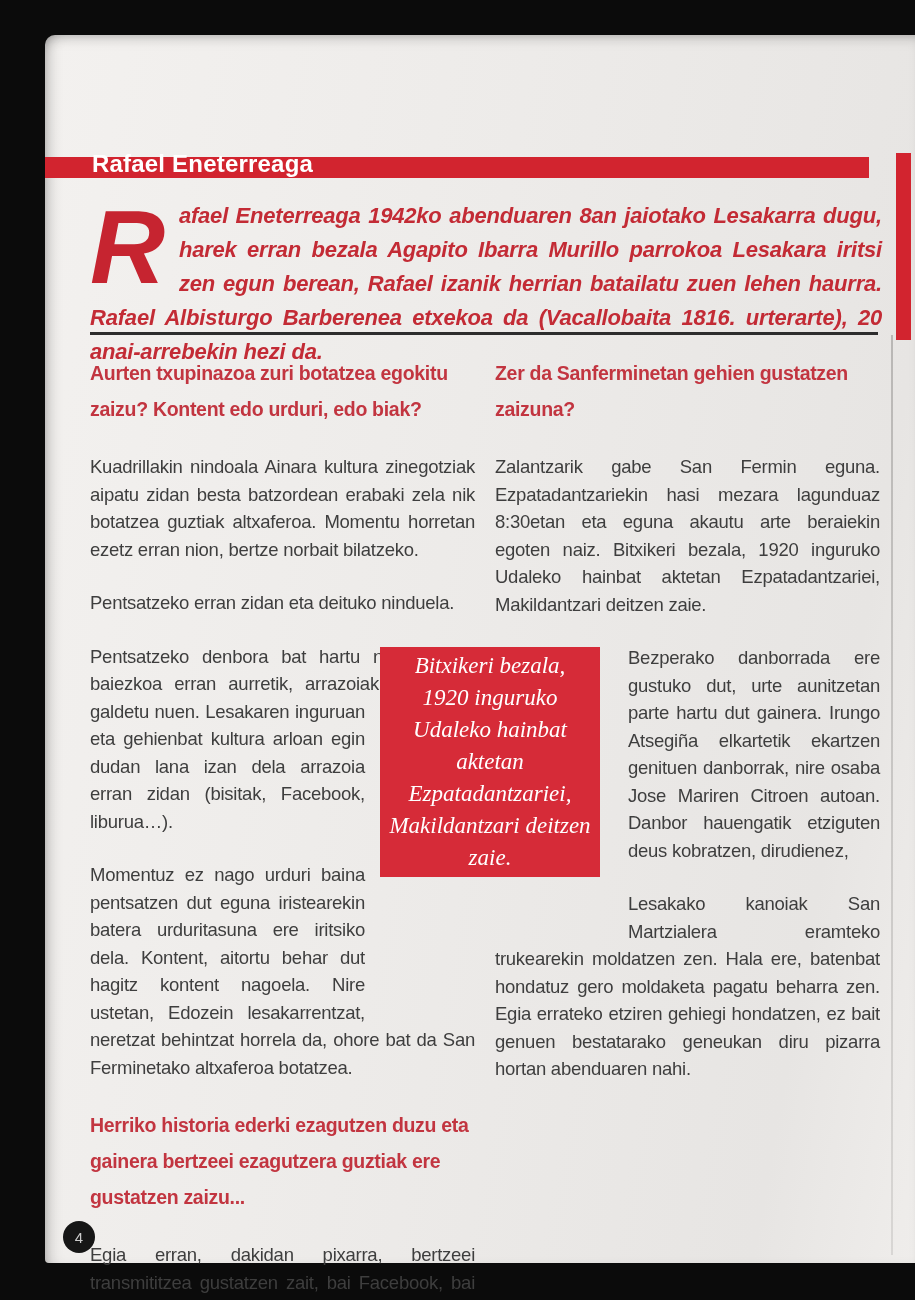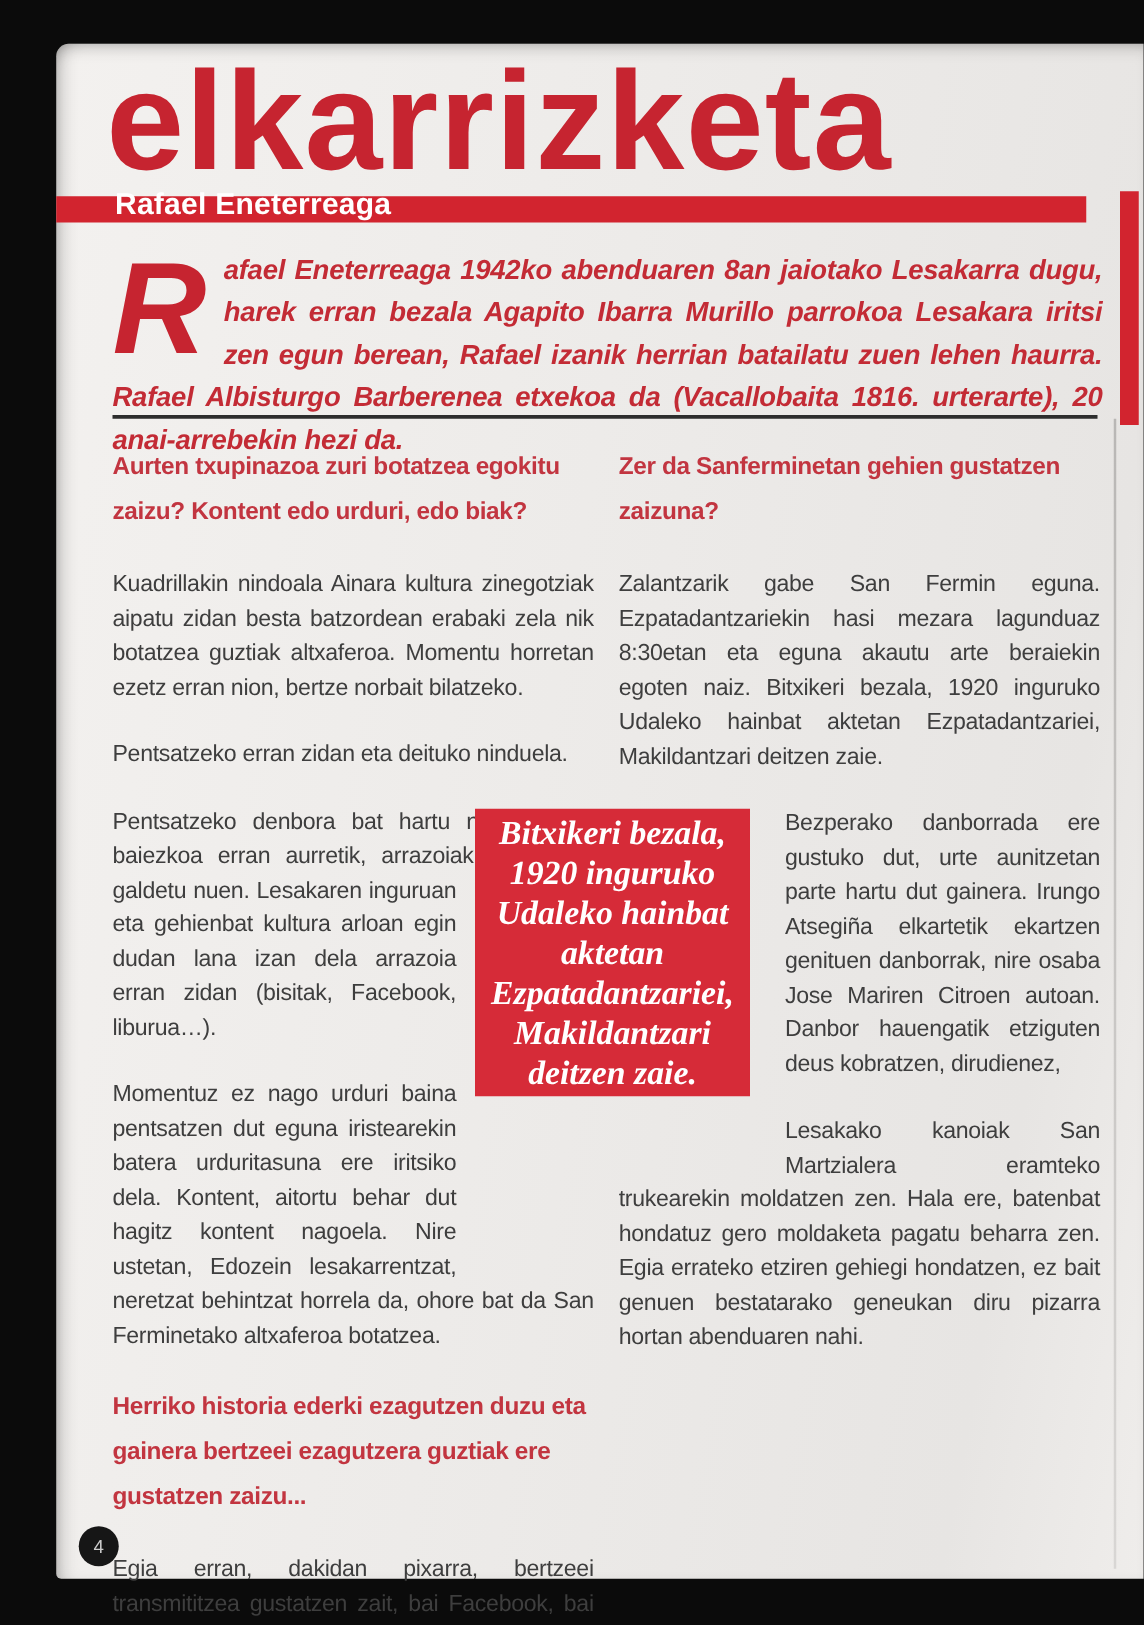--- a/index.html
+++ b/index.html
@@ -68,36 +68,35 @@
   .spacer-r{float:right;width:110px;height:370px;shape-outside:inset(57px 0 0 0);}
   .spacer-l{float:left;width:133px;height:282px;}
   
   .quote-box{
     position:absolute;left:290px;top:292px;width:220px;height:230px;
     background:#d62b38;
     display:flex;align-items:center;justify-content:center;
     padding:0 9px;box-sizing:border-box;
   }
   .quote-box .q{
-    font-family:"Liberation Serif", serif;font-style:italic;font-weight:700;
-    color:#ffffff;font-size:27px;line-height:32px;text-align:center;
+    font-family:"Liberation Serif", serif;font-style:italic;font-weight:400;
+    color:#ffffff;font-size:23px;line-height:32px;text-align:center;
   }
   
   .badge{
     position:absolute;left:18px;top:1186px;width:32px;height:32px;border-radius:50%;
     background:#161616;color:#cccccc;font-size:15px;
     display:flex;align-items:center;justify-content:center;
   }
 </style>
 </head>
 <body>
 
 <div class="page">
 
-  <div class="title">elkarrizketa</div>
 
   <div class="red-bar">
     <span class="sub">Rafael Eneterreaga</span>
   </div>
 
   <div class="edge-strip"></div>
   <div class="edge-line"></div>
 
   <div class="intro">
     <span class="dropcap">R</span><span>afael Eneterreaga 1942ko abenduaren 8an jaiotako Lesakarra dugu, harek erran bezala Agapito Ibarra Murillo parrokoa Lesakara iritsi zen egun berean, Rafael izanik herrian batailatu zuen lehen haurra. Rafael Albisturgo Barberenea etxekoa da (Vacallobaita 1816. urterarte), 20 anai-arrebekin hezi da.</span>

